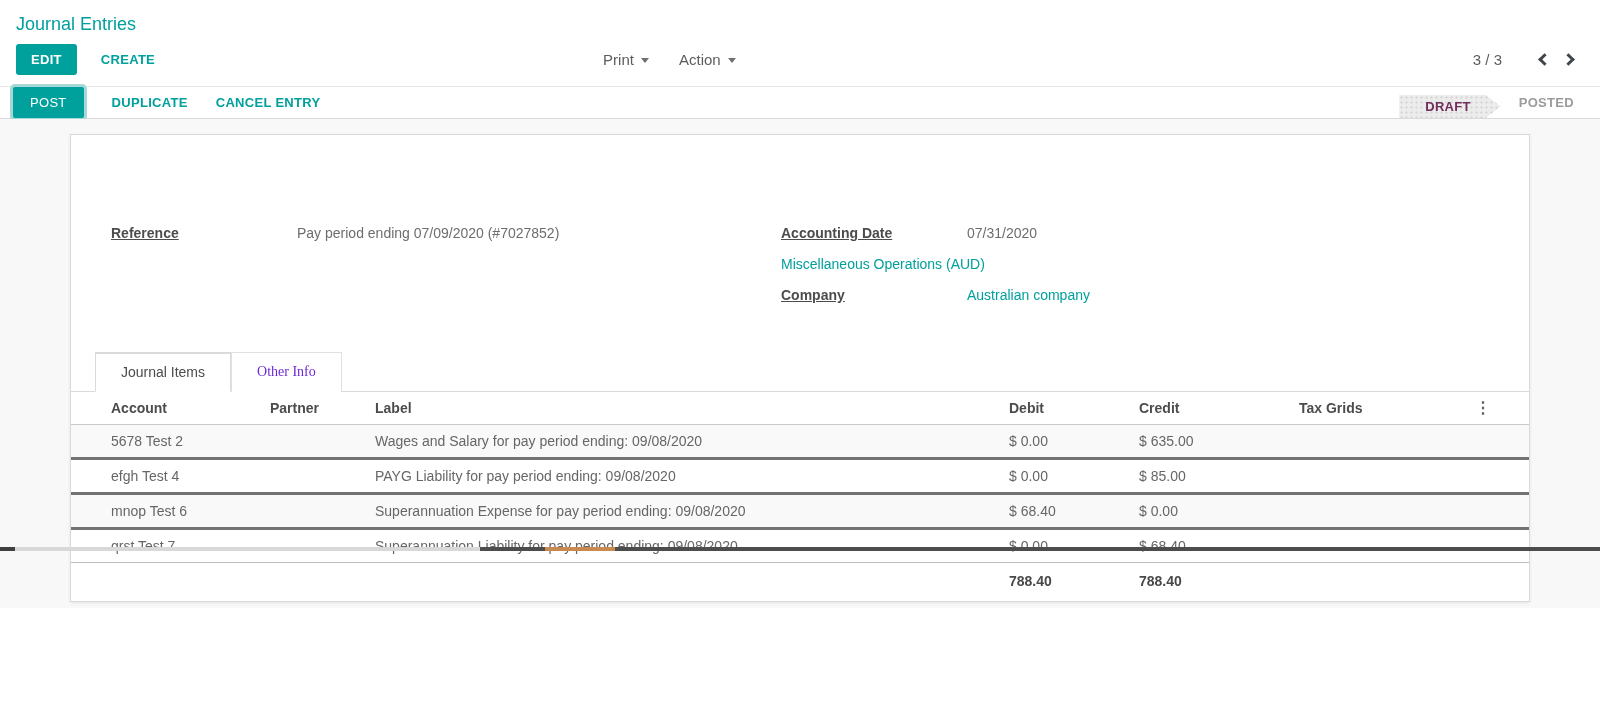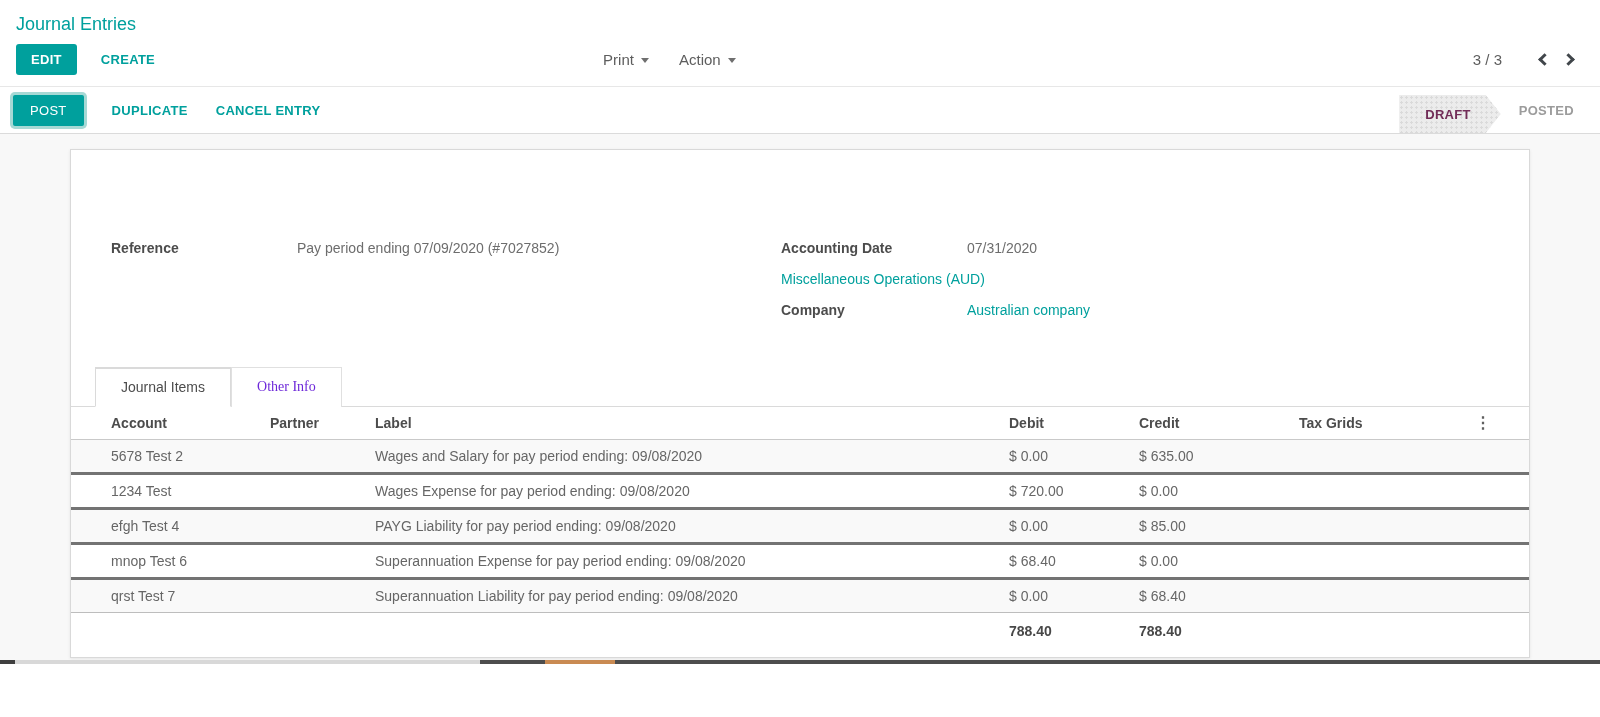--- a/index.html
+++ b/index.html
@@ -1,18 +1,18 @@
 <!DOCTYPE html>
 <html><head>
 <meta charset="utf-8">
 <style>
   * { margin:0; padding:0; box-sizing:border-box; }
   html,body { width:1600px; height:717px; overflow:hidden; background:#fff;
     font-family:"Liberation Sans","DejaVu Sans",sans-serif; }
-  .page { position:relative; width:1600px; height:664px; display:flex; flex-direction:column; }
+  .page { position:relative; width:1600px; height:551px; display:flex; flex-direction:column; }
 
   
   .breadcrumb-area { padding:14px 16px 2px; background:#fff; }
   .bc-parent { color:#00a09d; font-size:18px; cursor:pointer; display:inline-block; }
   .bc-current { color:#848484; font-size:20px; margin-top:12px; }
 
   
   .button-bar { display:flex; align-items:center; padding:7px 16px 11px; background:#fff; }
   .btn-edit { background:#00a09d; color:#fff; font-size:13px; font-weight:bold; letter-spacing:.3px;
     border:none; padding:8px 15px; border-radius:3px; cursor:pointer; }
@@ -48,21 +48,21 @@
   .state-posted { color:#9c9c9c; padding:0 16px 0 18px; }
 
   
   .content { flex:1; background:#f8f8f8; padding:15px 70px 6px; position:relative; }
   .sheet { background:#fff; border:1px solid #d9d9d9; box-shadow:0 1px 3px rgba(0,0,0,.08); height:100%; }
 
   .form-grid { display:flex; padding-top:88px; }
   .fcol-left { flex:0 0 710px; padding-left:40px; }
   .fcol-right { flex:1; }
   .frow { display:flex; min-height:31px; }
-  .flabel { flex:0 0 186px; font-weight:bold; color:#4c4c4c; font-size:14px; padding-top:2px; }
+  .flabel { flex:0 0 186px; font-weight:bold; color:#4c4c4c; font-size:14px; padding-top:2px;text-decoration:underline; }
   .fvalue { color:#6d6d6d; font-size:14px; padding-top:2px; }
   .fvalue.link { color:#00a09d; cursor:pointer; }
 
   
   .notebook { margin-top:36px; }
   .tabs { display:flex; padding-left:24px; border-bottom:1px solid #dadada; }
   .tab { font-size:14px; padding:10px 25px 11px; background:#fff; cursor:pointer; color:#4c4c4c;
     border:1px solid #e0e0e0; border-bottom:none; margin-bottom:-1px; }
   .tab.active { border-top:2px solid #9c5c7c; border-color:#dadada; border-bottom:1px solid #fff; }
   .tab.inactive { color:#6d28d9;font-family:Liberation Serif, serif; }
@@ -187,29 +187,20 @@
               <tr>
     <td class="c-first">5678 Test 2</td>
     <td></td>
     <td>Wages and Salary for pay period ending: 09/08/2020</td>
     <td class="num">$ 0.00</td>
     <td class="num">$ 635.00</td>
     <td></td>
     <td></td>
   </tr>
               <tr>
-    <td class="c-first">1234 Test</td>
-    <td></td>
-    <td>Wages Expense for pay period ending: 09/08/2020</td>
-    <td class="num">$ 720.00</td>
-    <td class="num">$ 0.00</td>
-    <td></td>
-    <td></td>
-  </tr>
-              <tr>
     <td class="c-first">efgh Test 4</td>
     <td></td>
     <td>PAYG Liability for pay period ending: 09/08/2020</td>
     <td class="num">$ 0.00</td>
     <td class="num">$ 85.00</td>
     <td></td>
     <td></td>
   </tr>
               <tr>
     <td class="c-first">mnop Test 6</td>

